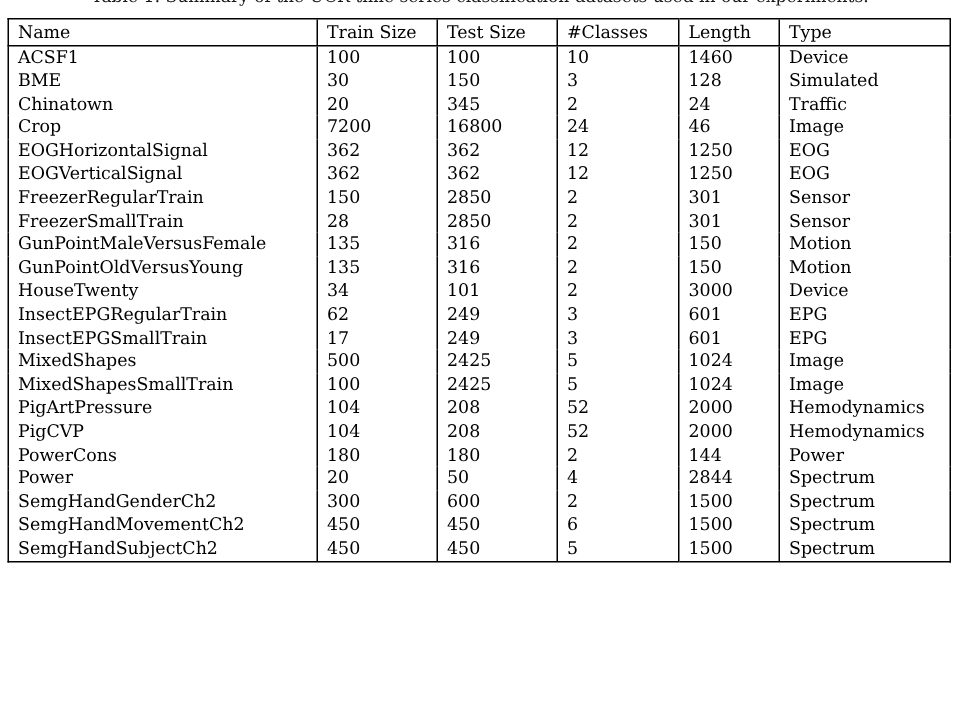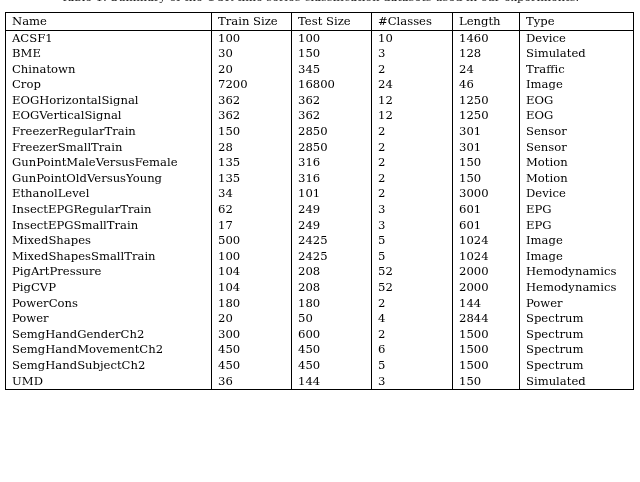--- a/index.html
+++ b/index.html
@@ -195,21 +195,21 @@
         </tr>
         <tr>
           <td>GunPointOldVersusYoung</td>
           <td>135</td>
           <td>316</td>
           <td>2</td>
           <td>150</td>
           <td>Motion</td>
         </tr>
         <tr>
-          <td>EthanolLevel</td>
+          <td>HouseTwenty</td>
           <td>34</td>
           <td>101</td>
           <td>2</td>
           <td>3000</td>
           <td>Device</td>
         </tr>
         <tr>
           <td>InsectEPGRegularTrain</td>
           <td>62</td>
           <td>249</td>
@@ -290,23 +290,15 @@
           <td>Spectrum</td>
         </tr>
         <tr>
           <td>SemgHandSubjectCh2</td>
           <td>450</td>
           <td>450</td>
           <td>5</td>
           <td>1500</td>
           <td>Spectrum</td>
         </tr>
-        <tr>
-          <td>UMD</td>
-          <td>36</td>
-          <td>144</td>
-          <td>3</td>
-          <td>150</td>
-          <td>Simulated</td>
-        </tr>
       </tbody>
   </table>
 </div>
 
 </body></html>

